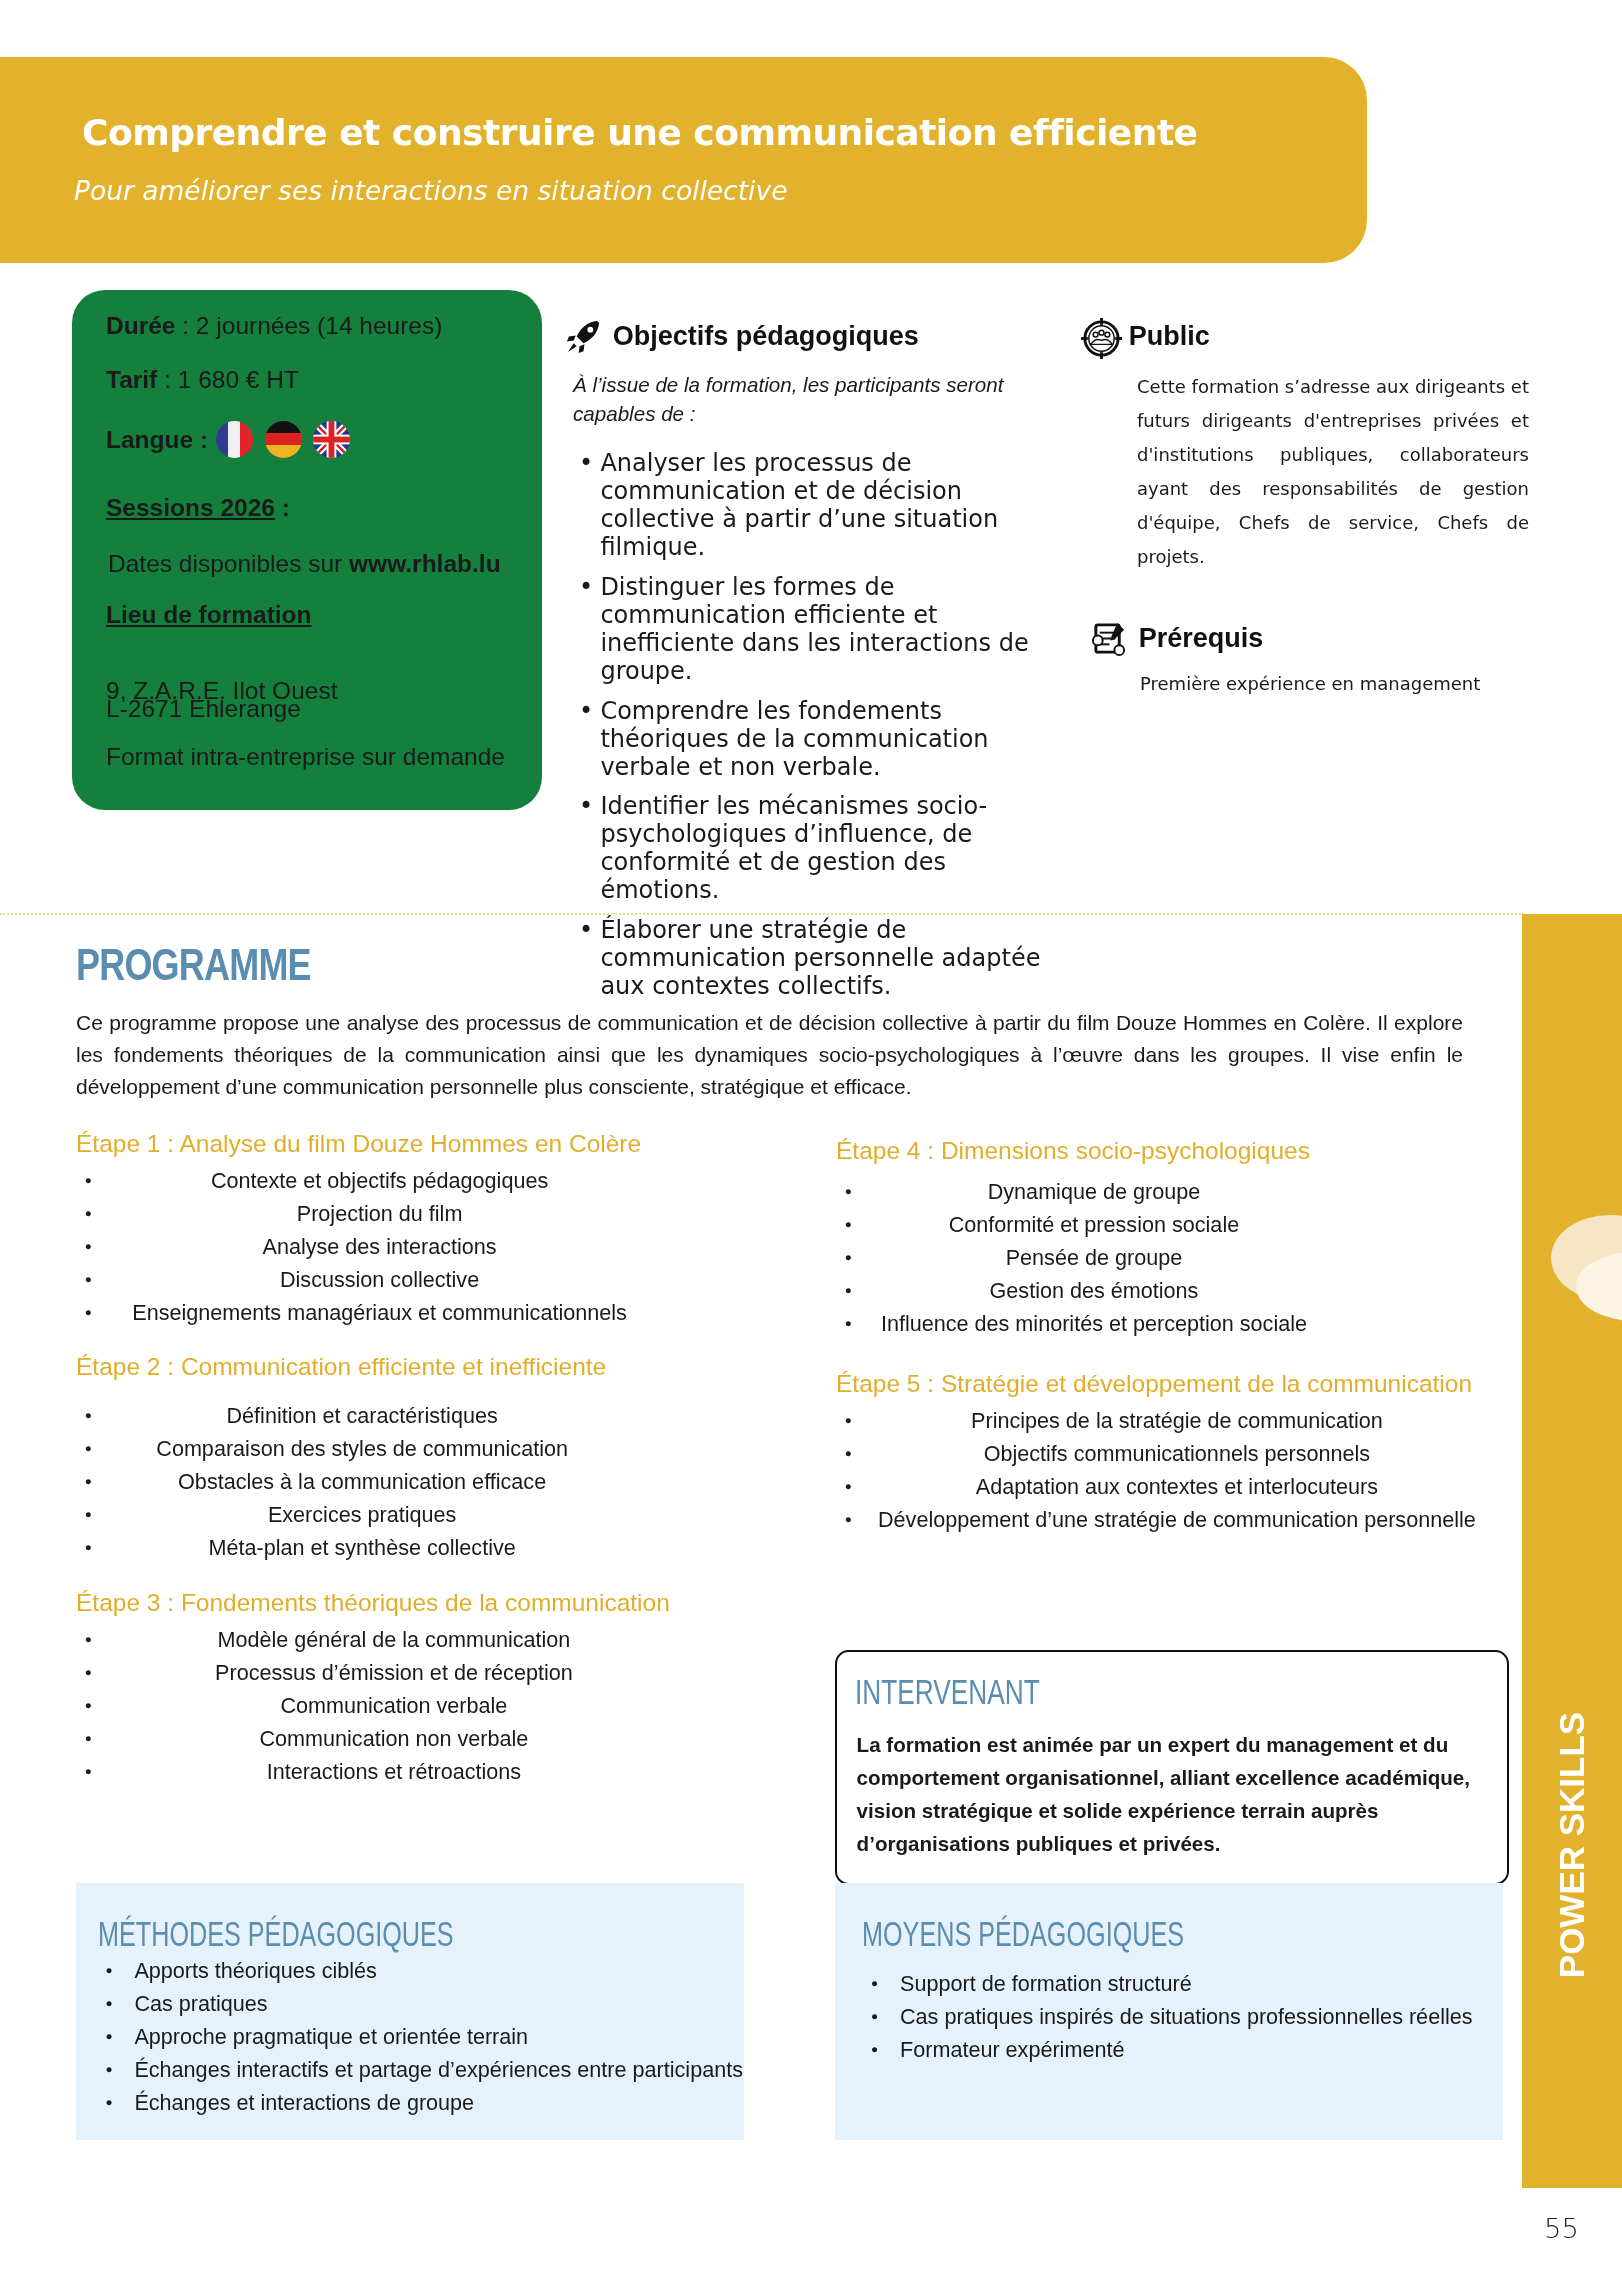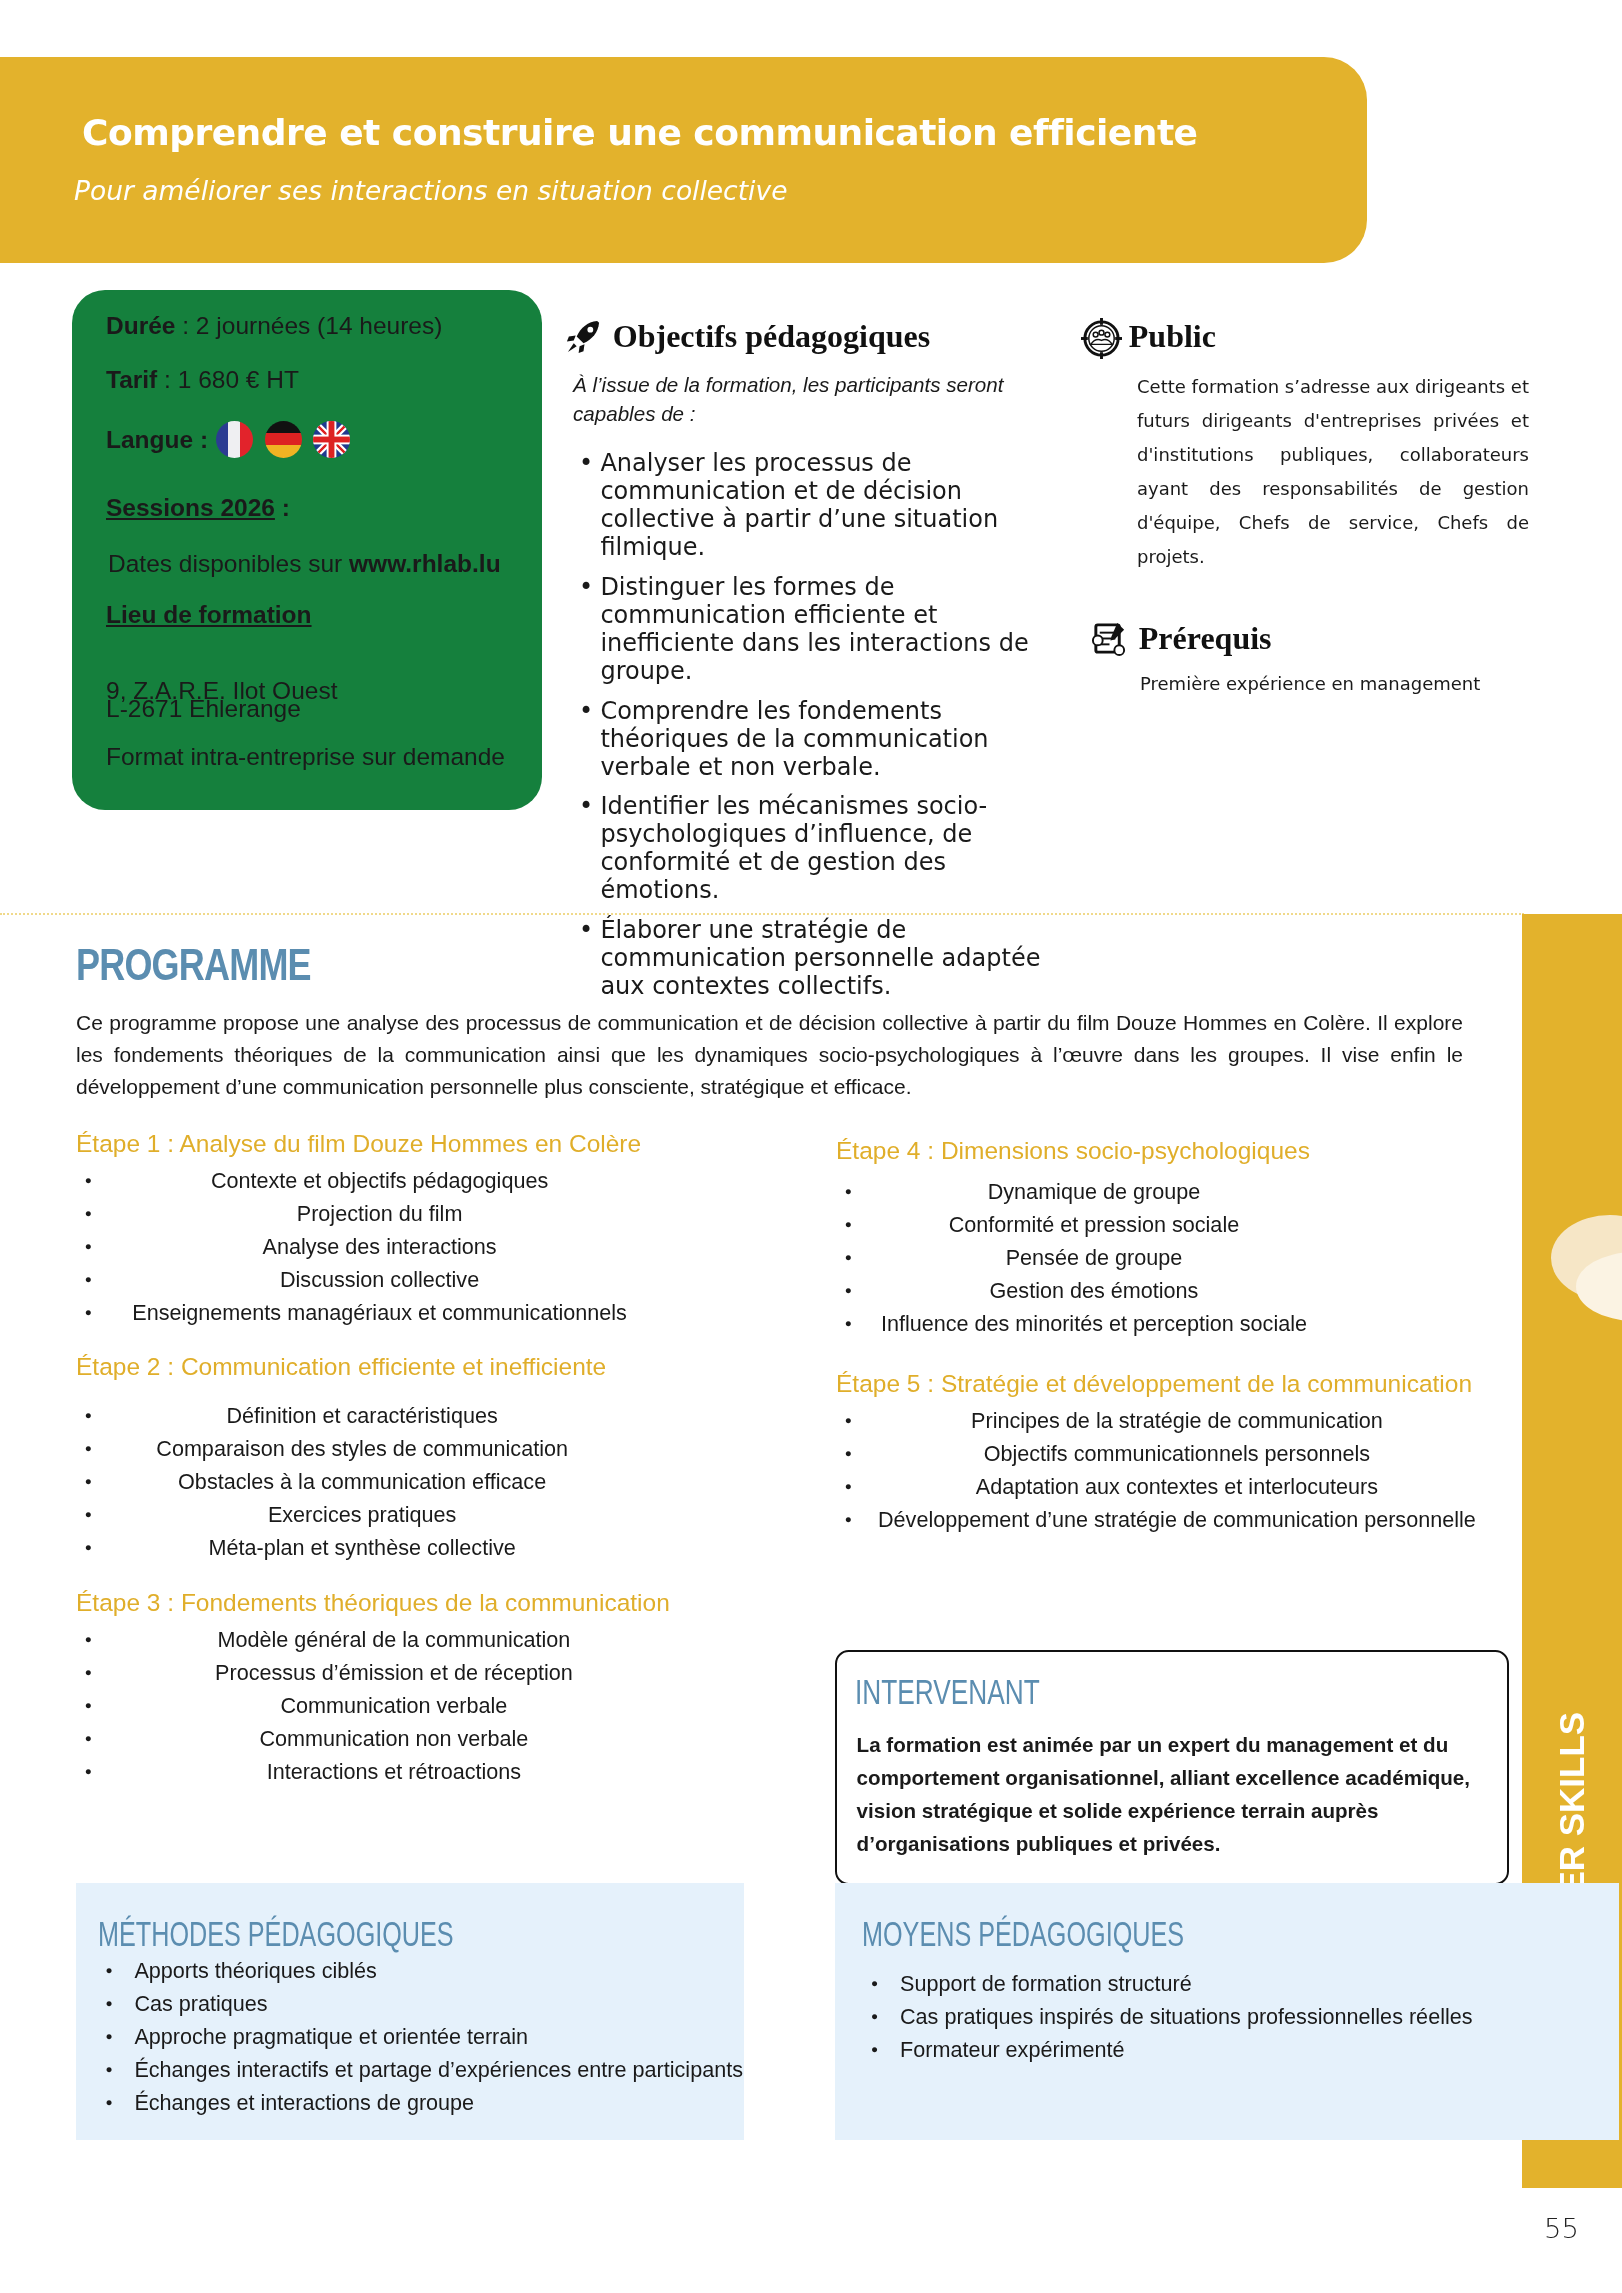--- a/index.html
+++ b/index.html
@@ -30,21 +30,21 @@
   .info-card b { font-weight: bold; }
   .info-card u { text-decoration: underline; font-weight: bold; }
   .flags { display: inline-flex; gap: 11.8px; vertical-align: middle; margin-left: 7.8px; }
   .flag { width: 37px; height: 37px; border-radius: 50%; overflow: hidden; display: inline-block; position: relative; }
   .flag-fr { background: linear-gradient(90deg, #2B3C92 0 33%, #EFEFF2 33% 66%, #E2232B 66% 100%); }
   .flag-de { background: linear-gradient(180deg, #111 0 33%, #DD2222 33% 66%, #F0B323 66% 100%); }
   .flag-uk { background: #1F3A8F; }
 
   
   .section-head {
-    position: absolute; font-family: Liberation Serif, serif; font-weight: bold; font-size: 32px; color: #111;
+    position: absolute; font-family: Liberation Sans, sans-serif; font-weight: bold; font-size: 27px; color: #111;
     display: flex; align-items: center; gap: 9.8px;
   }
   .section-head .ic { width: 39px; height: 39px; display: inline-block; }
   .obj-intro {
     position: absolute; left: 573px; top: 370px; width: 490px;
     font-family: "Liberation Sans", sans-serif; font-style: italic; font-size: 20.6px; line-height: 29px; color: #1a1a1a;
   }
   .obj-list {
     position: absolute; left: 573px; top: 449px; width: 490px;
     font-family: "DejaVu Sans", sans-serif; font-size: 24px; line-height: 28px; color: #1a1a1a; list-style: none;
@@ -303,21 +303,21 @@
   <div class="bhead" style="left:21.6px;">MÉTHODES PÉDAGOGIQUES</div>
   <ul style="left:27.4px; top:71px;">
     <li>Apports théoriques ciblés</li>
     <li>Cas pratiques</li>
     <li>Approche pragmatique et orientée terrain</li>
     <li>Échanges interactifs et partage d’expériences entre participants</li>
     <li>Échanges et interactions de groupe</li>
   </ul>
 </div>
 
-<div class="bbox" style="left:835px; width:784px;">
+<div class="bbox" style="left:835px; width:668px;">
   <div class="bhead" style="left:26.5px;">MOYENS PÉDAGOGIQUES</div>
   <ul style="left:34px; top:84px;">
     <li>Support de formation structuré</li>
     <li>Cas pratiques inspirés de situations professionnelles réelles</li>
     <li>Formateur expérimenté</li>
   </ul>
 </div>
 
 
 </body></html>

